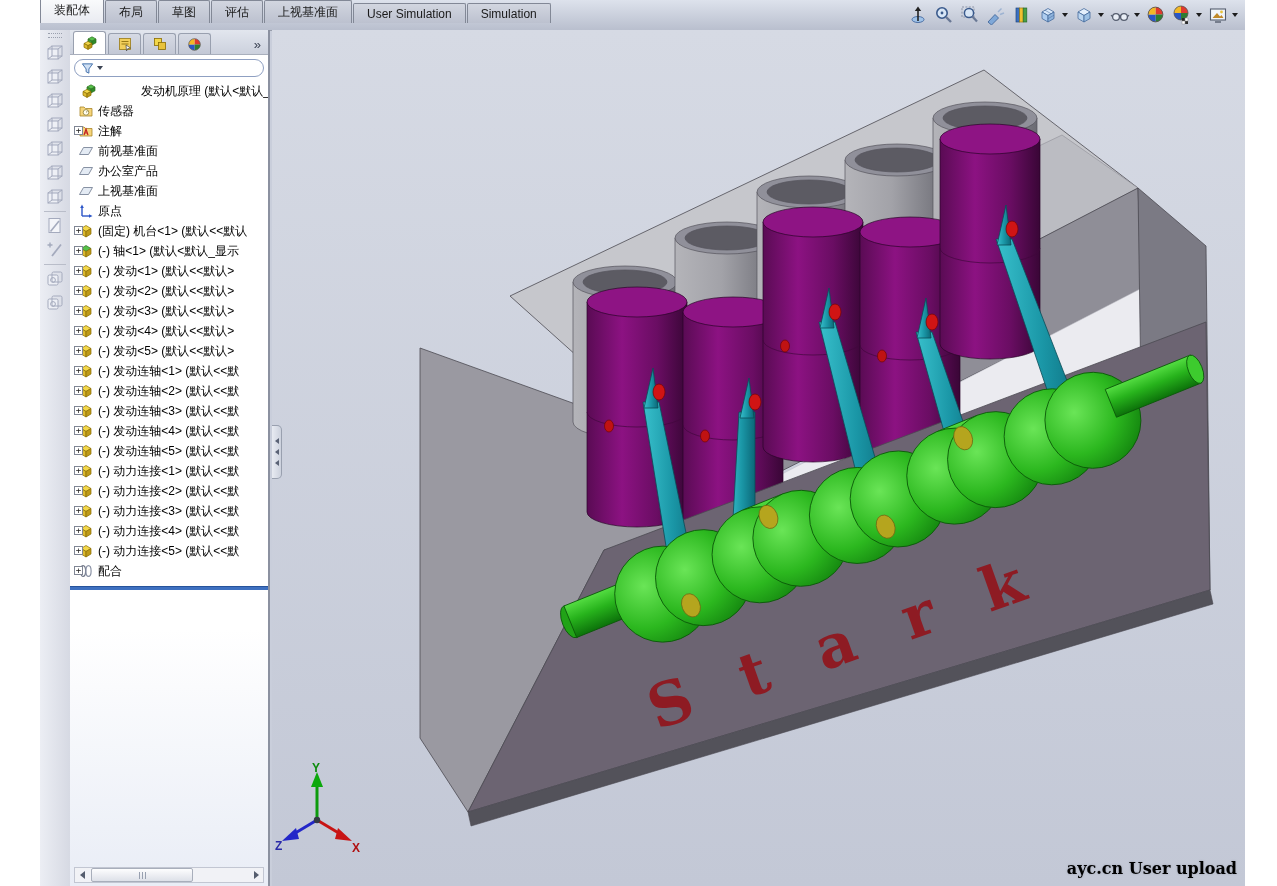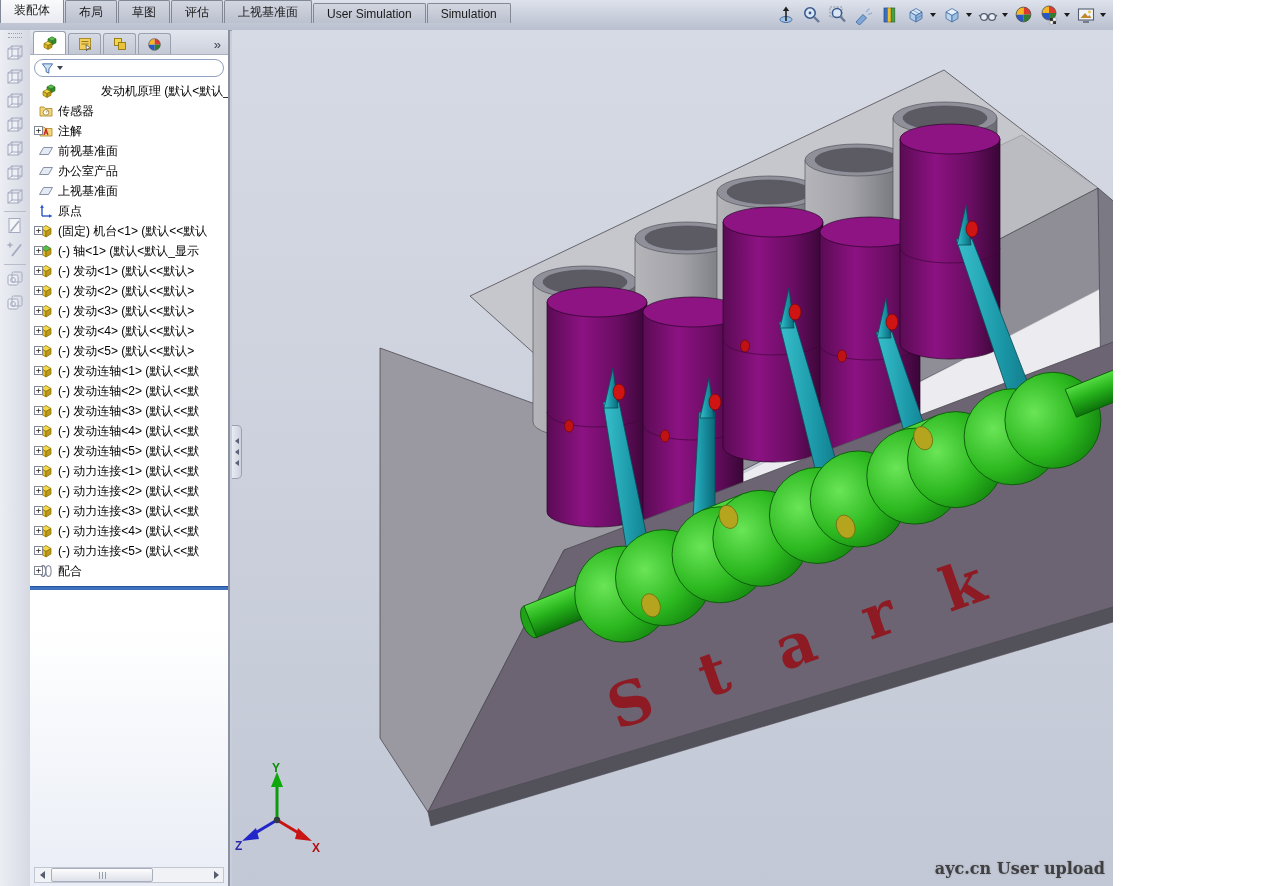--- a/index.html
+++ b/index.html
@@ -1,17 +1,17 @@
 <!DOCTYPE html>
 <html><head>
 <meta charset="utf-8">
 <style>
   html,body{margin:0;padding:0;}
   body{width:1277px;height:886px;overflow:hidden;font-family:"Liberation Sans",sans-serif;-webkit-font-smoothing:antialiased;}
-  .app{position:relative;width:1113px;height:886px;background:#c9cedb;}
+  .app{position:relative;width:1205px;height:886px;background:#c9cedb;margin-left:40px;}
 
   
   .topbar{position:absolute;top:0;left:0;right:0;height:30px;background:linear-gradient(#dde2ec,#b9bfce);border-bottom:1px solid #989eac;}
   .tabs{position:absolute;left:0;top:1px;height:22px;display:flex;align-items:flex-end;}
   .tab{padding:3px 13px 2px;font-size:12px;color:#1a1a1a;background:linear-gradient(#d2d6e0,#bcc1cf);border:1px solid #828896;border-bottom:none;border-radius:2px 2px 0 0;margin-right:1px;white-space:nowrap;cursor:default;}
   .tab.active{background:linear-gradient(#fafbfc,#e9ebf1);padding-bottom:4px;}
   .hud{position:absolute;right:6px;top:3px;display:flex;align-items:center;gap:3px;}
   .hud .ico{width:23px;height:23px;display:flex;align-items:center;justify-content:center;border-radius:3px;}
   .caret{width:0;height:0;border-left:3.5px solid transparent;border-right:3.5px solid transparent;border-top:4px solid #1c1c1c;margin:0 1px 0 0;}
 
@@ -39,21 +39,21 @@
   .panel-scroll{position:absolute;bottom:3px;left:4px;right:4px;height:16px;background:#f1f2f6;border:1px solid #c2c6d2;display:flex;align-items:center;box-sizing:border-box;}
   .sarrow{width:14px;height:13px;display:flex;align-items:center;justify-content:center;}
   .tri-l{width:0;height:0;border-top:4px solid transparent;border-bottom:4px solid transparent;border-right:5px solid #555d6e;}
   .tri-r{width:0;height:0;border-top:4px solid transparent;border-bottom:4px solid transparent;border-left:5px solid #555d6e;}
   .sthumb{width:100px;height:12px;background:linear-gradient(#fdfdfe,#dde0e8);border:1px solid #a8aebb;border-radius:2px;margin-left:2px;display:flex;align-items:center;justify-content:center;gap:2px;}
   .gripv{width:1px;height:7px;background:#98a0b0;}
 
   
   .viewport{position:absolute;left:232px;top:30px;right:0;bottom:0;overflow:hidden;}
   svg.scene{position:absolute;left:0;top:0;}
-  .watermark{position:absolute;right:8px;bottom:8px;font-family:"DejaVu Serif",serif;font-weight:bold;font-size:16px;color:#404040;text-shadow:0 0 2px rgba(120,125,140,.6);}
+  .watermark{position:absolute;right:8px;bottom:8px;font-family:"DejaVu Serif",serif;font-weight:bold;font-size:16px;color:#000000;text-shadow:0 0 2px rgba(120,125,140,.6);}
   .collapse{position:absolute;left:0;top:395px;width:9px;height:52px;background:linear-gradient(90deg,#e8ebf2,#ccd1dd);border:1px solid #99a0af;border-left:none;border-radius:0 5px 5px 0;display:flex;flex-direction:column;align-items:center;justify-content:center;gap:5px;}
   .mini-l{width:0;height:0;border-top:3px solid transparent;border-bottom:3px solid transparent;border-right:4px solid #5a6275;}
 </style>
 </head>
 <body>
 
 <div class="app">
 
   <svg width="0" height="0" style="position:absolute" aria-hidden="true">
     <defs>

